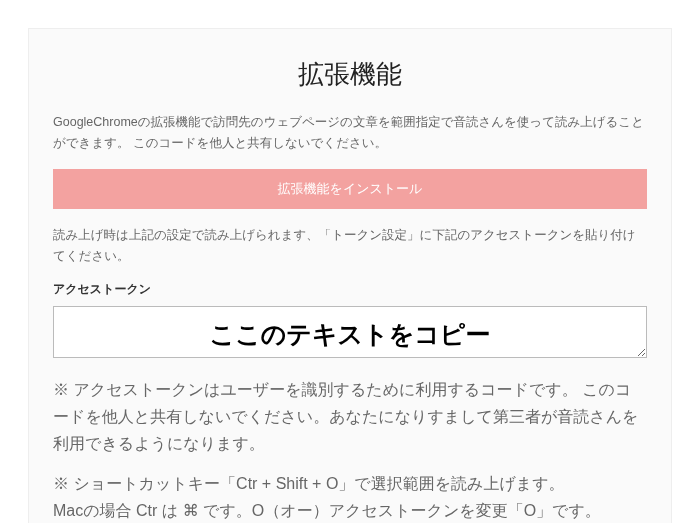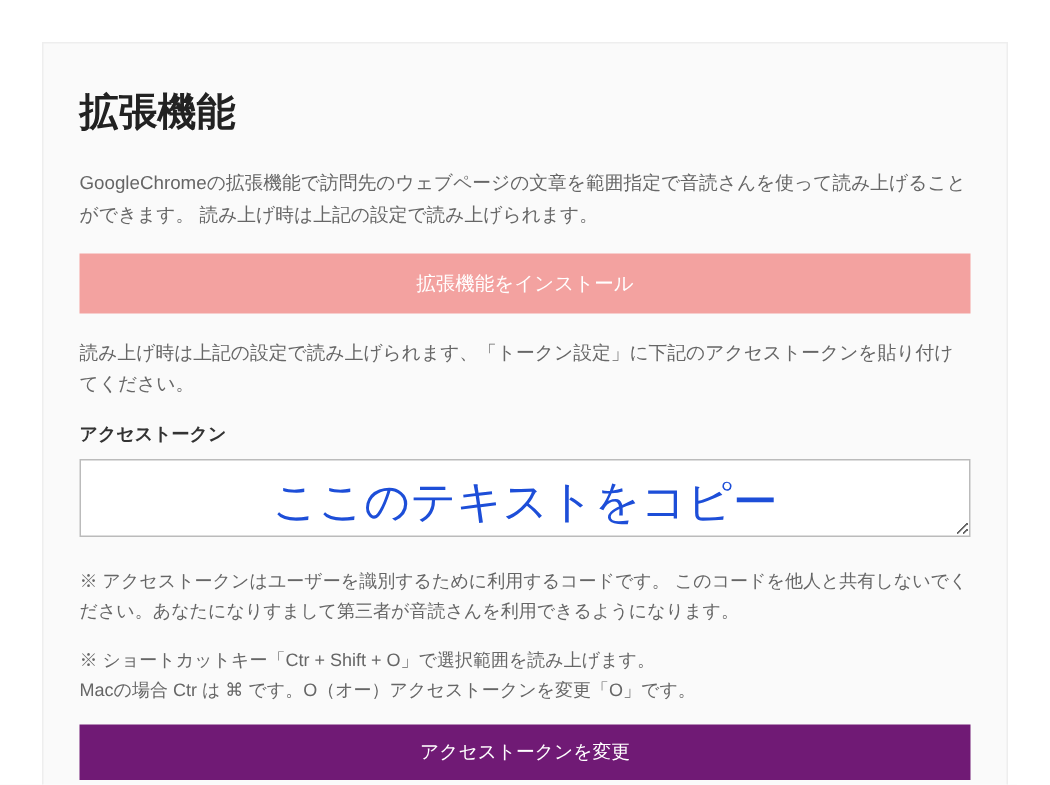--- a/index.html
+++ b/index.html
@@ -15,22 +15,23 @@
       padding: 28px;
     }
     .card {
       background: #fafafa;
       border: 1px solid #eeeeee;
       padding: 28px 24px 24px 24px;
       width: 100%;
     }
     .title {
       font-size: 26px;
-      font-weight: 700;
+      font-weight: 400;
       color: #222;
+      text-align: center;
       margin-bottom: 20px;
     }
     .desc {
       font-size: 12.5px;
       color: #666;
       line-height: 1.7;
       margin-bottom: 14px;
     }
     .btn-install {
       display: block;
@@ -65,28 +66,28 @@
       resize: vertical;
       font-family: inherit;
       padding: 6px 8px;
       font-size: 13px;
     }
     .overlay-text {
       position: absolute;
       top: 50%;
       left: 50%;
       transform: translate(-50%, -50%);
-      color: #1d4ed8;
-      font-size: 30px;
-      font-weight: 400;
+      color: #000000;
+      font-size: 25px;
+      font-weight: 700;
       pointer-events: none;
       white-space: nowrap;
     }
     .note {
-      font-size: 12px;
+      font-size: 16px;
       color: #666;
       line-height: 1.7;
       margin-bottom: 12px;
     }
     .btn-change {
       display: block;
       width: 100%;
       background: #701a75;
       color: #ffffff;
       border: none;
@@ -96,21 +97,21 @@
       cursor: pointer;
       font-family: inherit;
     }
   </style>
 </head>
 <body>
 
 <div class="card">
   <h1 class="title">拡張機能</h1>
 
-  <p class="desc">GoogleChromeの拡張機能で訪問先のウェブページの文章を範囲指定で音読さんを使って読み上げることができます。 読み上げ時は上記の設定で読み上げられます。</p>
+  <p class="desc">GoogleChromeの拡張機能で訪問先のウェブページの文章を範囲指定で音読さんを使って読み上げることができます。 このコードを他人と共有しないでください。</p>
 
   <button class="btn-install">拡張機能をインストール</button>
 
   <p class="desc">読み上げ時は上記の設定で読み上げられます、「トークン設定」に下記のアクセストークンを貼り付けてください。</p>
 
   <div class="label">アクセストークン</div>
 
   <div class="token-box">
     <textarea class="token-input" value="" style=""></textarea>
     <div class="overlay-text">ここのテキストをコピー</div>

